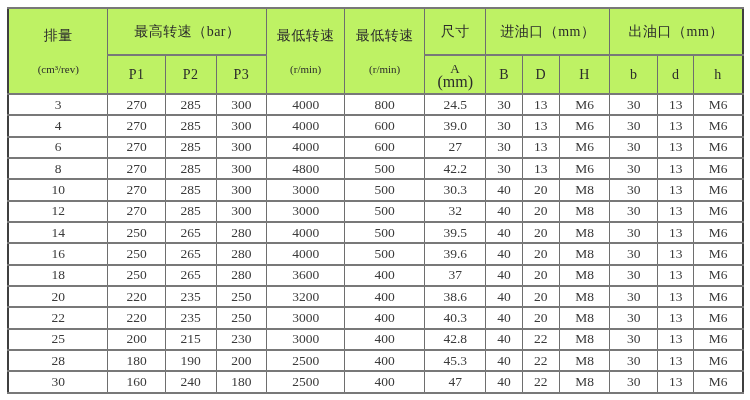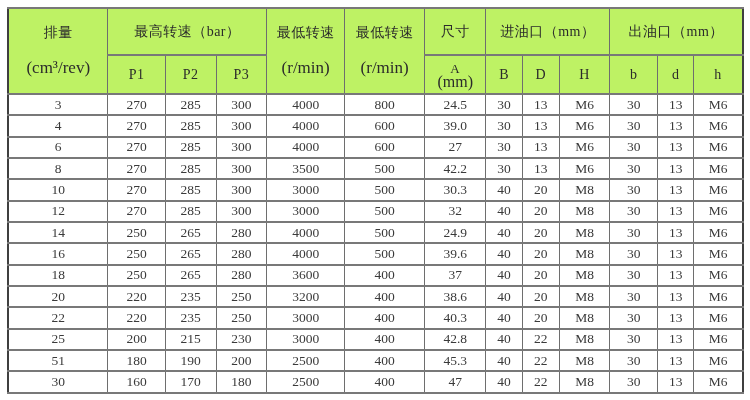--- a/index.html
+++ b/index.html
@@ -48,21 +48,21 @@
     margin-top: 28px;
   }
   thead tr.h-row-1 { height: 46px; }
   thead tr.h-row-2 { height: 38px; }
   .two-line {
     display: flex;
     flex-direction: column;
     justify-content: space-evenly;
     height: 84px;
   }
-  .two-line .l2 { font-size: 17px; letter-spacing: 0; }
+  .two-line .l2 { font-size: 11px; letter-spacing: 0; }
   .sub-unit {
     display: block;
     font-size: 16px;
     line-height: 10px;
     margin-top: 1px;
     letter-spacing: 0;
   }
   .dim-a-top {
     display: block;
     font-size: 13px;
@@ -180,21 +180,21 @@
           <td>M6</td>
           <td>30</td>
           <td>13</td>
           <td>M6</td>
         </tr>
         <tr>
           <td>8</td>
           <td>270</td>
           <td>285</td>
           <td>300</td>
-          <td>3500</td>
+          <td>4800</td>
           <td>500</td>
           <td>42.2</td>
           <td>30</td>
           <td>13</td>
           <td>M6</td>
           <td>30</td>
           <td>13</td>
           <td>M6</td>
         </tr>
         <tr>
@@ -227,21 +227,21 @@
           <td>13</td>
           <td>M6</td>
         </tr>
         <tr>
           <td>14</td>
           <td>250</td>
           <td>265</td>
           <td>280</td>
           <td>4000</td>
           <td>500</td>
-          <td>24.9</td>
+          <td>39.5</td>
           <td>40</td>
           <td>20</td>
           <td>M8</td>
           <td>30</td>
           <td>13</td>
           <td>M6</td>
         </tr>
         <tr>
           <td>16</td>
           <td>250</td>
@@ -311,38 +311,38 @@
           <td>400</td>
           <td>42.8</td>
           <td>40</td>
           <td>22</td>
           <td>M8</td>
           <td>30</td>
           <td>13</td>
           <td>M6</td>
         </tr>
         <tr>
-          <td>51</td>
+          <td>28</td>
           <td>180</td>
           <td>190</td>
           <td>200</td>
           <td>2500</td>
           <td>400</td>
           <td>45.3</td>
           <td>40</td>
           <td>22</td>
           <td>M8</td>
           <td>30</td>
           <td>13</td>
           <td>M6</td>
         </tr>
         <tr>
           <td>30</td>
           <td>160</td>
-          <td>170</td>
+          <td>240</td>
           <td>180</td>
           <td>2500</td>
           <td>400</td>
           <td>47</td>
           <td>40</td>
           <td>22</td>
           <td>M8</td>
           <td>30</td>
           <td>13</td>
           <td>M6</td>

